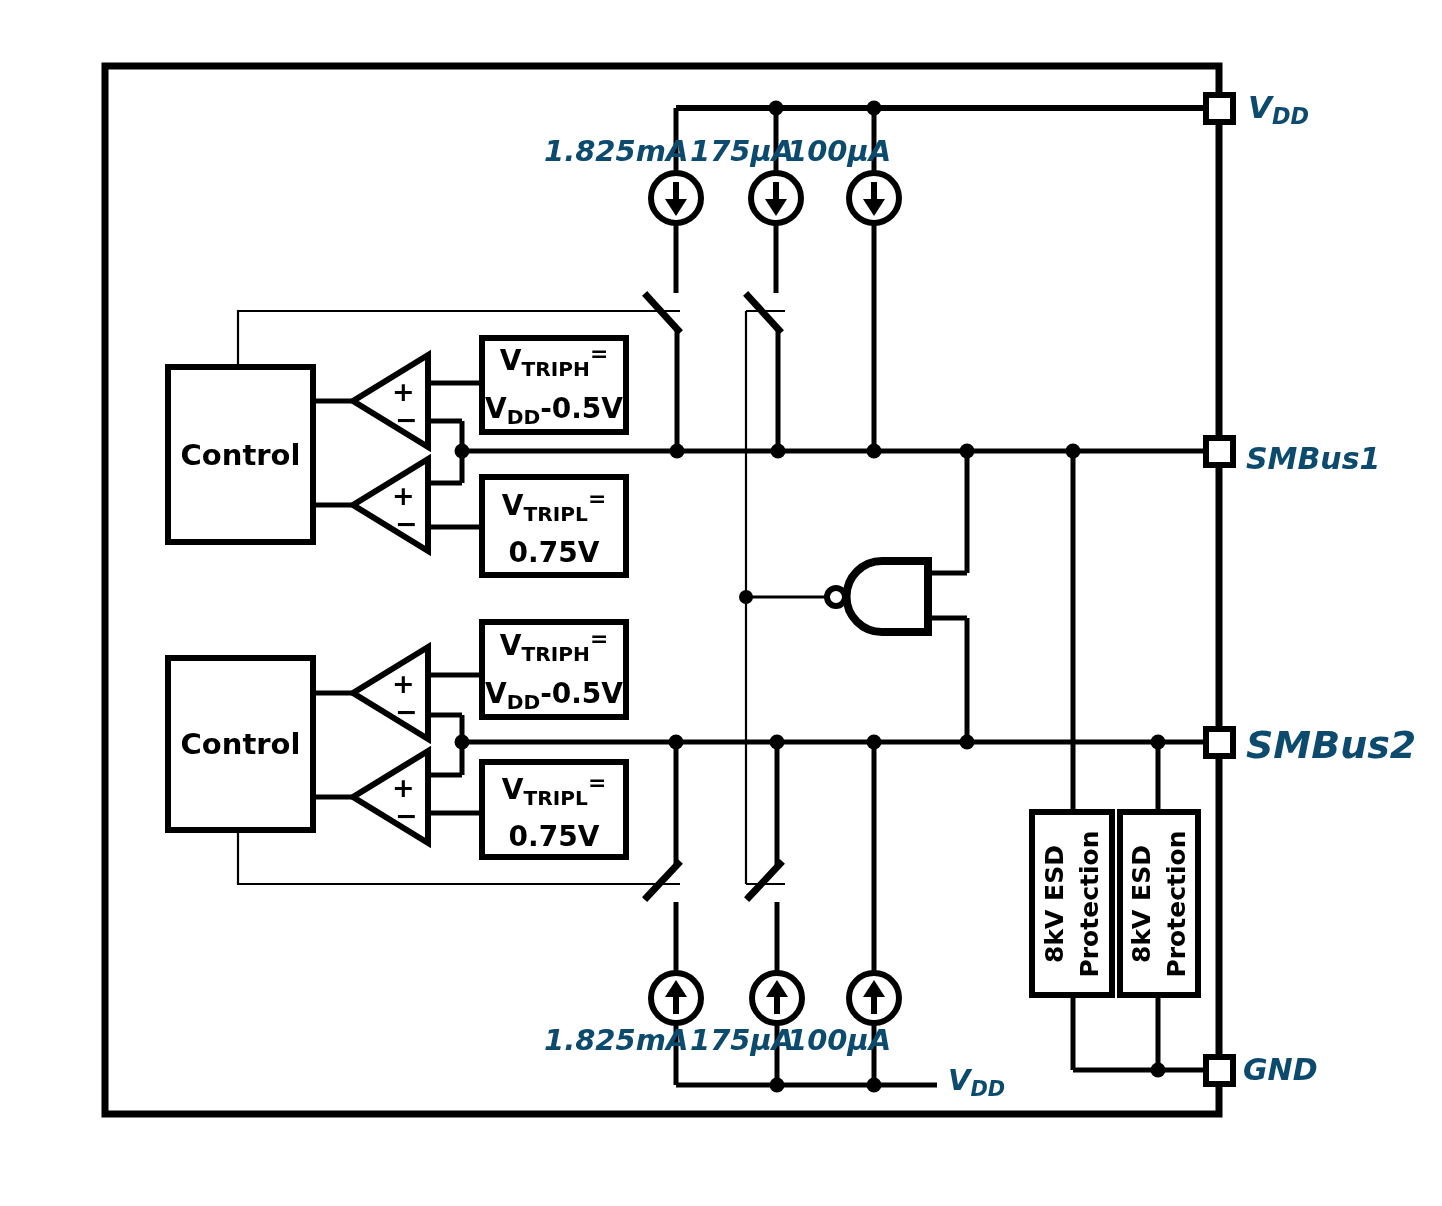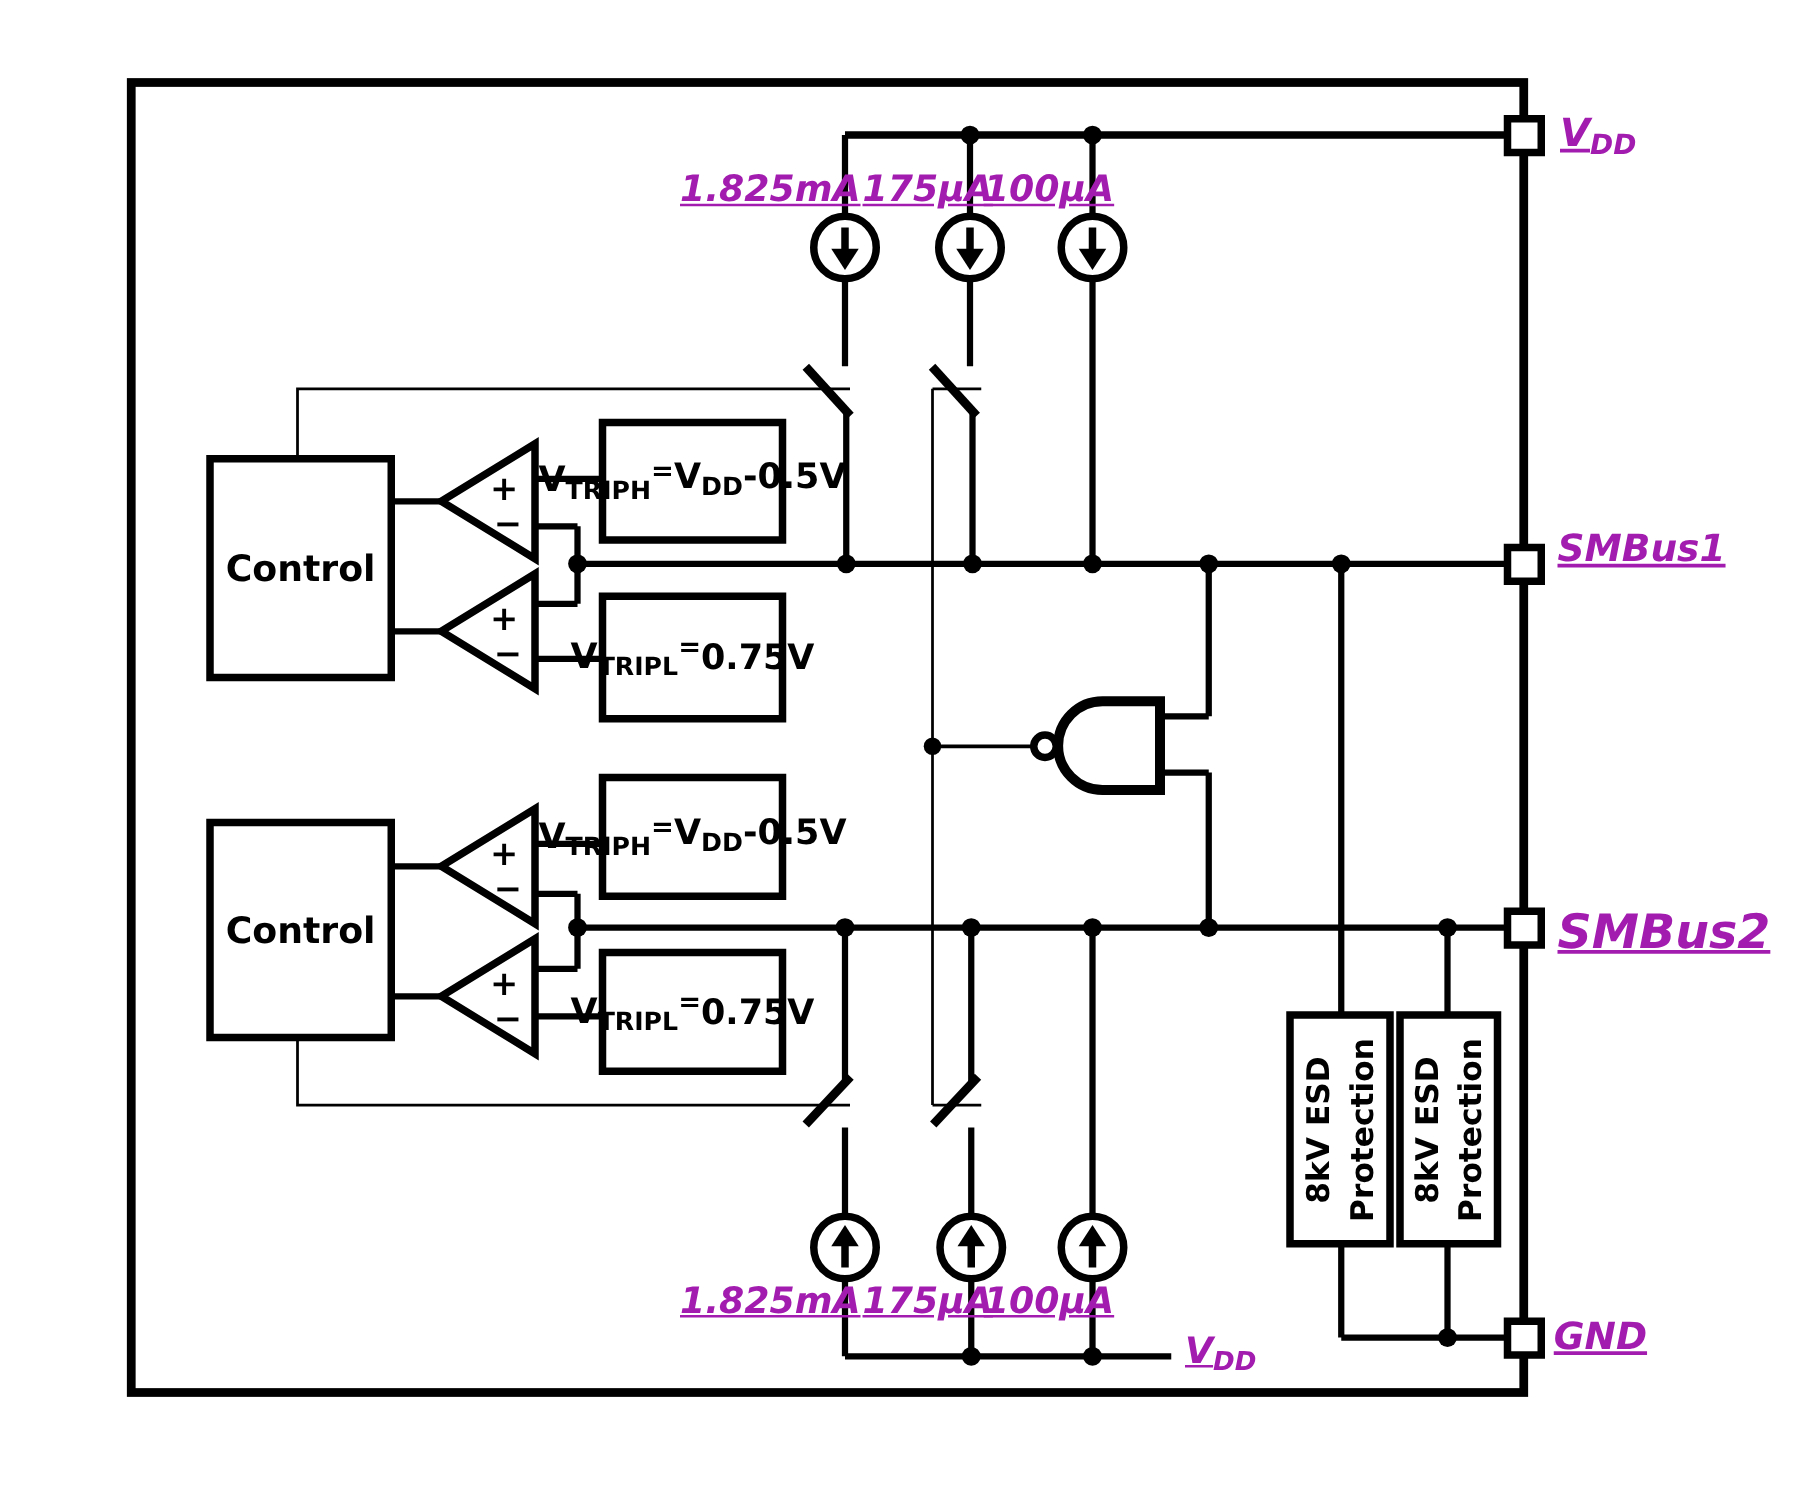--- a/index.html
+++ b/index.html
@@ -9,25 +9,25 @@
   .w{stroke:#000;fill:none;stroke-width:5;}
   .w6{stroke:#000;fill:none;stroke-width:6;}
   .w7{stroke:#000;fill:none;stroke-width:7;stroke-linecap:square;}
   .w8{stroke:#000;fill:none;stroke-width:8;}
   .thin{stroke:#000;fill:none;stroke-width:2.2;}
   .out3{stroke:#000;fill:none;stroke-width:3;}
   .boxx{stroke:#000;fill:#fff;stroke-width:6;}
   .pinsq{stroke:#000;fill:#fff;stroke-width:6;}
   .dot{fill:#000;stroke:none;}
   .ahead{fill:#000;stroke:none;}
-  .lbl{position:absolute;white-space:nowrap;font-weight:bold;color:#a21caf;line-height:1.05;text-decoration:underline;}
+  .lbl{position:absolute;white-space:nowrap;font-weight:bold;color:#0c4a6e;line-height:1.05;}
   .it{font-style:italic;}
   .sb{font-size:0.72em;vertical-align:-0.28em;letter-spacing:0;}
   .eq{font-size:0.78em;vertical-align:0.42em;}
-  .boxtext{position:absolute;display:flex;flex-direction:row;align-items:center;
+  .boxtext{position:absolute;display:flex;flex-direction:column;align-items:center;
            justify-content:center;font-weight:bold;color:#000;text-align:center;}
   .refline{line-height:40px;}
   .ctrl{font-size:29px;}
   .sign{position:absolute;font-weight:bold;font-size:27px;color:#000;line-height:27px;}
   .esdtext{position:absolute;display:flex;flex-direction:column;align-items:center;
            justify-content:center;font-weight:bold;font-size:25px;line-height:35px;
            color:#000;transform:translate(-50%,-50%) rotate(-90deg);white-space:nowrap;}
 </style>
 </head>
 <body>
@@ -225,21 +225,21 @@
     <circle class="dot" cx="874" cy="742" r="7.5"></circle>
     <circle class="dot" cx="967" cy="742" r="7.5"></circle>
     <circle class="dot" cx="1158" cy="742" r="7.5"></circle>
     <circle class="dot" cx="777" cy="1085" r="7.5"></circle>
     <circle class="dot" cx="874" cy="1085" r="7.5"></circle>
     <circle class="dot" cx="1158" cy="1070" r="7.5"></circle>
   </g>
 </svg>
 
 <div class="lbl it" style="left:1248px;top:91px;font-size:31px;"><span>V</span><span class="sb">DD</span></div>
-<div class="lbl it" style="left:1246px;top:424px;font-size:30px;">SMBus1</div>
+<div class="lbl it" style="left:1246px;top:443px;font-size:30px;">SMBus1</div>
 <div class="lbl it" style="left:1246px;top:726px;font-size:38px;">SMBus2</div>
 <div class="lbl it" style="left:1243px;top:1054px;font-size:30px;">GND</div>
 
 <div class="lbl it" style="left:544px;top:136px;font-size:29px;">1.825mA</div>
 <div class="lbl it" style="left:690px;top:136px;font-size:29px;">175µA</div>
 <div class="lbl it" style="left:787px;top:136px;font-size:29px;">100µA</div>
 
 <div class="lbl it" style="left:544px;top:1025px;font-size:29px;">1.825mA</div>
 <div class="lbl it" style="left:690px;top:1025px;font-size:29px;">175µA</div>
 <div class="lbl it" style="left:787px;top:1025px;font-size:29px;">100µA</div>

